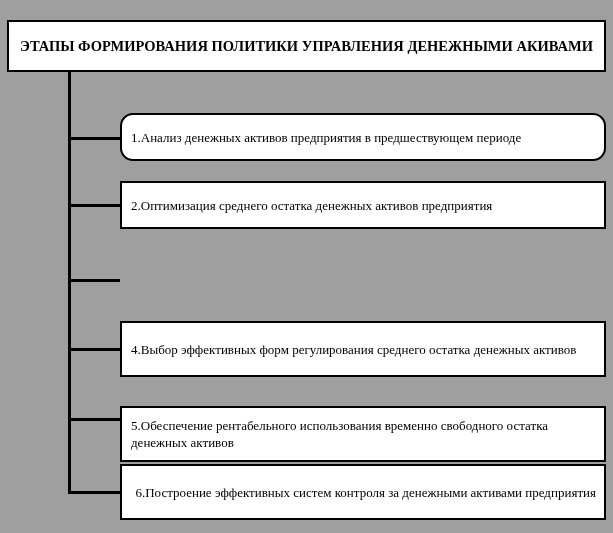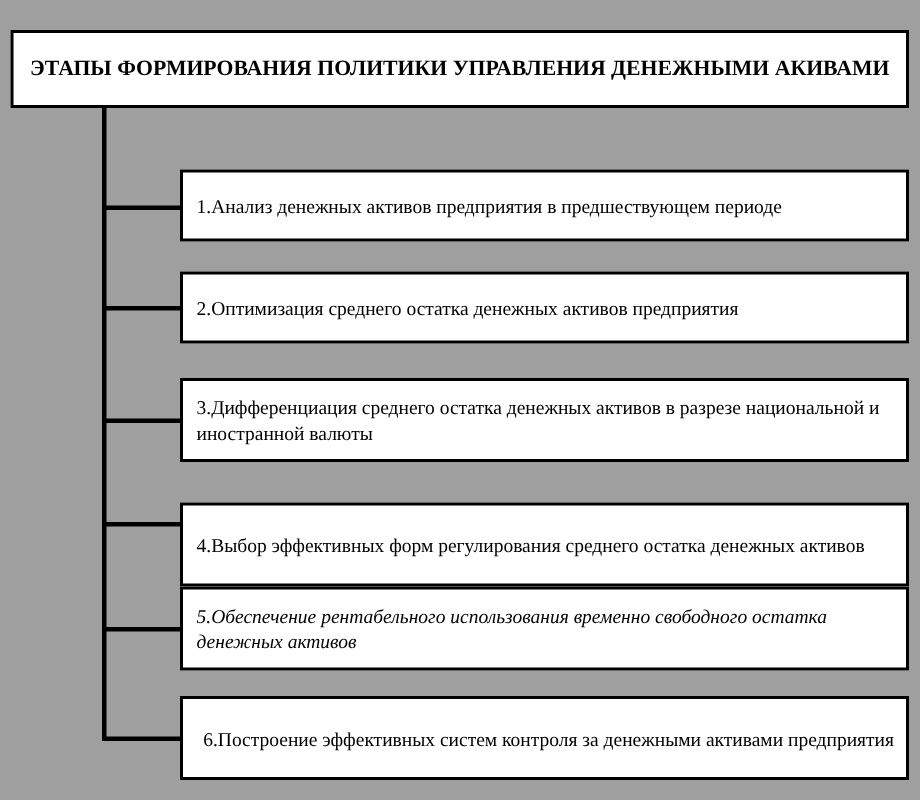--- a/index.html
+++ b/index.html
@@ -84,37 +84,34 @@
 
   <div class="trunk"></div>
 
   <div class="stub" style="top:137px;"></div>
   <div class="stub" style="top:204px;"></div>
   <div class="stub" style="top:279px;"></div>
   <div class="stub" style="top:348px;"></div>
   <div class="stub" style="top:418px;"></div>
   <div class="stub" style="top:491px;"></div>
 
-  <div class="node-box" style="top:113px; height:48px;">
+  <div class="node-box" style="top:113px; height:48px;border-radius:13px;">
     <span class="node-text">1.Анализ денежных активов предприятия в предшествующем периоде</span>
   </div>
 
   <div class="node-box" style="top:181px; height:48px;align-items:center;">
     <span class="node-text">2.Оптимизация среднего остатка денежных активов предприятия</span>
   </div>
 
-  <div class="node-box" style="top:252px; height:56px;">
-    <span class="node-text">3.Дифференциация среднего остатка денежных активов в разрезе национальной и иностранной валюты</span>
-  </div>
 
-  <div class="node-box" style="top:335px; height:56px;text-align:center;">
+  <div class="node-box" style="top:321px; height:56px;text-align:center;">
     <span class="node-text">4.Выбор эффективных форм регулирования среднего остатка денежных активов</span>
   </div>
 
-  <div class="node-box" style="top:391px; height:56px;font-style:italic;">
+  <div class="node-box" style="top:406px; height:56px;">
     <span class="node-text">5.Обеспечение рентабельного использования временно свободного остатка денежных активов</span>
   </div>
 
   <div class="node-box" style="top:464px; height:56px;justify-content:flex-end;">
     <span class="node-text">6.Построение эффективных систем контроля за денежными активами предприятия</span>
   </div>
 
 </div>
 
 </body></html>

